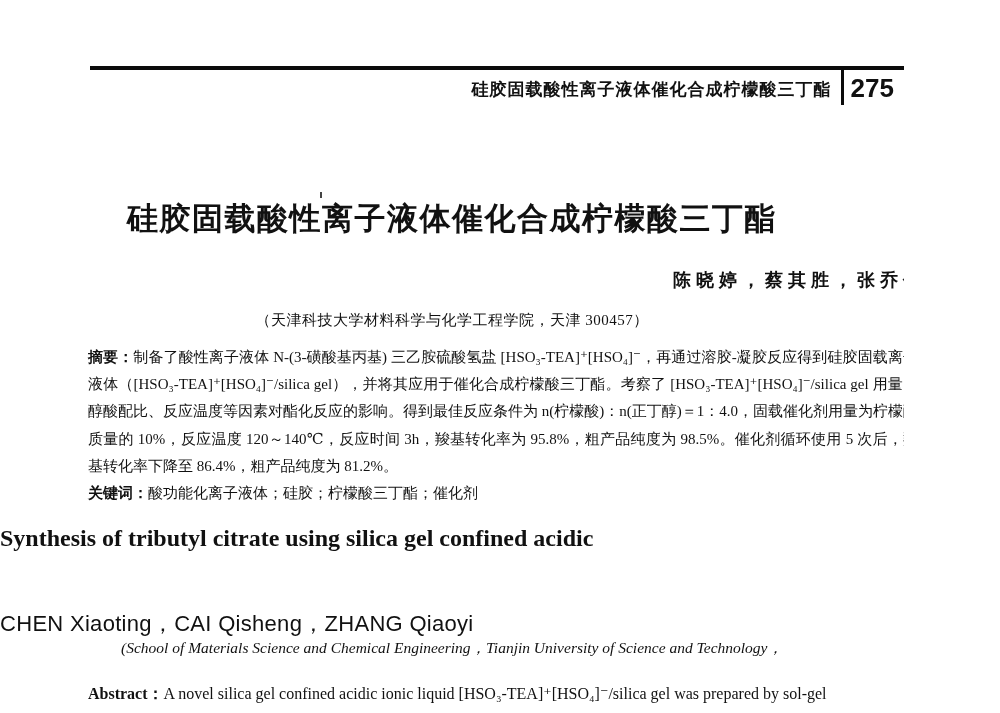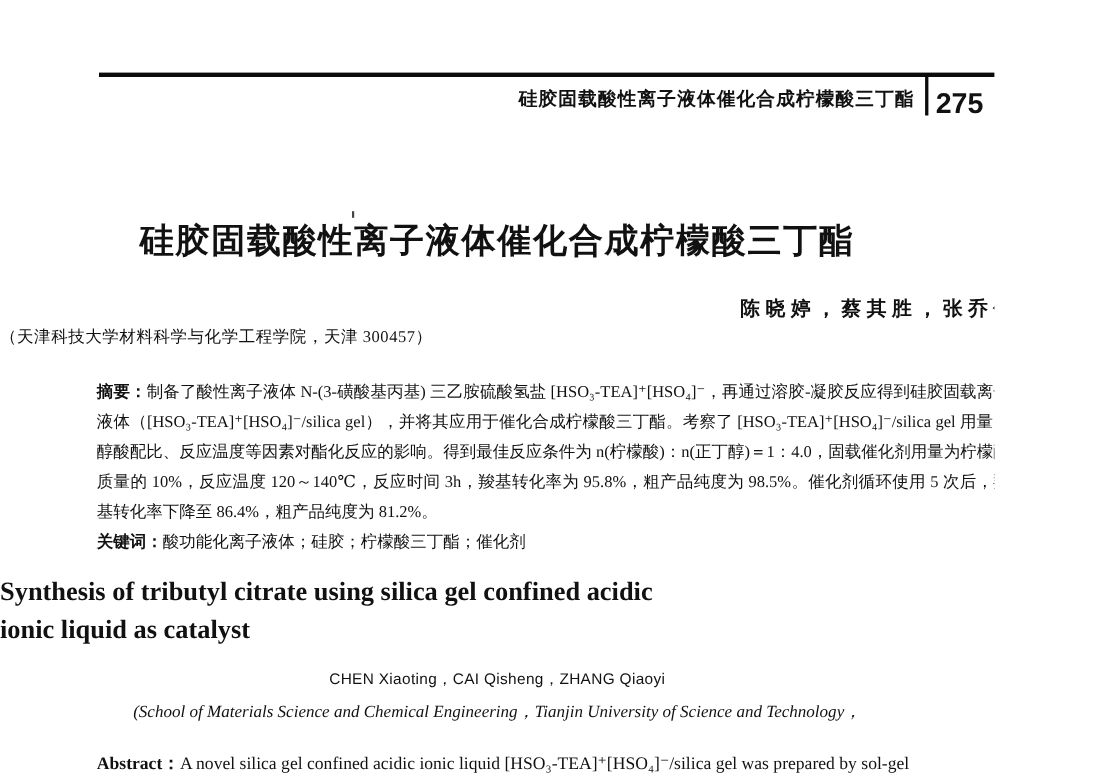--- a/index.html
+++ b/index.html
@@ -46,21 +46,21 @@
     width: 3px;
     height: 38px;
     background: #0b0b0b;
     margin: 0 7px 0 9px;
   }
   .page-number {
     font-family: "Liberation Sans", "DejaVu Sans", sans-serif;
     font-weight: bold;
     font-size: 26px;
     line-height: 1;
-    padding-top: 16px;
+    padding-top: 4px;
   }
 
   
   .artifact {
     position: absolute;
     left: 320px;
     top: 192px;
     width: 2px;
     height: 6px;
     background: #444;
@@ -86,23 +86,23 @@
     width: 100%;
     text-align: right;
     font-size: 18px;
     font-weight: 600;
     letter-spacing: 5px;
     margin-left: 22px;
   }
   .affiliation-zh {
     position: absolute;
     left: 0;
-    top: 297px;
-    width: 100%;
-    text-align: left;
+    top: 311px;
+    width: 100%;
+    text-align: center;
     font-size: 15px;
     letter-spacing: 0.5px;
   }
   .cn-block {
     position: absolute;
     left: 88px;
     top: 344px;
     width: 830px;
   }
   .cn-block p {
@@ -127,23 +127,23 @@
     font-weight: bold;
     font-size: 24px;
     line-height: 35px;
   }
   .title-en span { display: block; }
   .authors-en {
     position: absolute;
     left: 0;
     top: 609px;
     width: 100%;
-    text-align: center;
-    font-family: "Liberation Sans", "DejaVu Sans", sans-serif;
-    font-size: 14px;
+    text-align: left;
+    font-family: "Liberation Sans", "DejaVu Sans", sans-serif;
+    font-size: 22px;
     letter-spacing: 0.3px;
   }
   .affiliation-en {
     position: absolute;
     left: 0;
     top: 636px;
     width: 100%;
     text-align: center;
     font-family: "Liberation Serif", "DejaVu Serif", serif;
     font-style: italic;
@@ -189,21 +189,20 @@
     <p>
       <span class="label-bold">摘要：</span><span>制备了酸性离子液体 N-(3-磺酸基丙基) 三乙胺硫酸氢盐 [HSO₃-TEA]⁺[HSO₄]⁻，再通过溶胶-凝胶反应得到硅胶固载离子液体（[HSO₃-TEA]⁺[HSO₄]⁻/silica gel），并将其应用于催化合成柠檬酸三丁酯。考察了 [HSO₃-TEA]⁺[HSO₄]⁻/silica gel 用量、醇酸配比、反应温度等因素对酯化反应的影响。得到最佳反应条件为 n(柠檬酸)：n(正丁醇)＝1：4.0，固载催化剂用量为柠檬酸质量的 10%，反应温度 120～140℃，反应时间 3h，羧基转化率为 95.8%，粗产品纯度为 98.5%。催化剂循环使用 5 次后，羧基转化率下降至 86.4%，粗产品纯度为 81.2%。</span>
     </p>
     <p>
       <span class="label-bold">关键词：</span><span>酸功能化离子液体；硅胶；柠檬酸三丁酯；催化剂</span>
     </p>
   </div>
 
   <h2 class="title-en">
     <span>Synthesis of tributyl citrate using silica gel confined acidic</span>
-    <span>ionic liquid as catalyst</span>
   </h2>
 
   <div class="authors-en">CHEN Xiaoting，CAI Qisheng，ZHANG Qiaoyi</div>
 
   <div class="affiliation-en">
     <span>(School of Materials Science and Chemical Engineering，Tianjin University of Science and Technology，</span>
   </div>
 
   <div class="abstract-en">
     <span class="label-bold">Abstract：</span><span>A novel silica gel confined acidic ionic liquid [HSO₃-TEA]⁺[HSO₄]⁻/silica gel was prepared by sol-gel</span>

